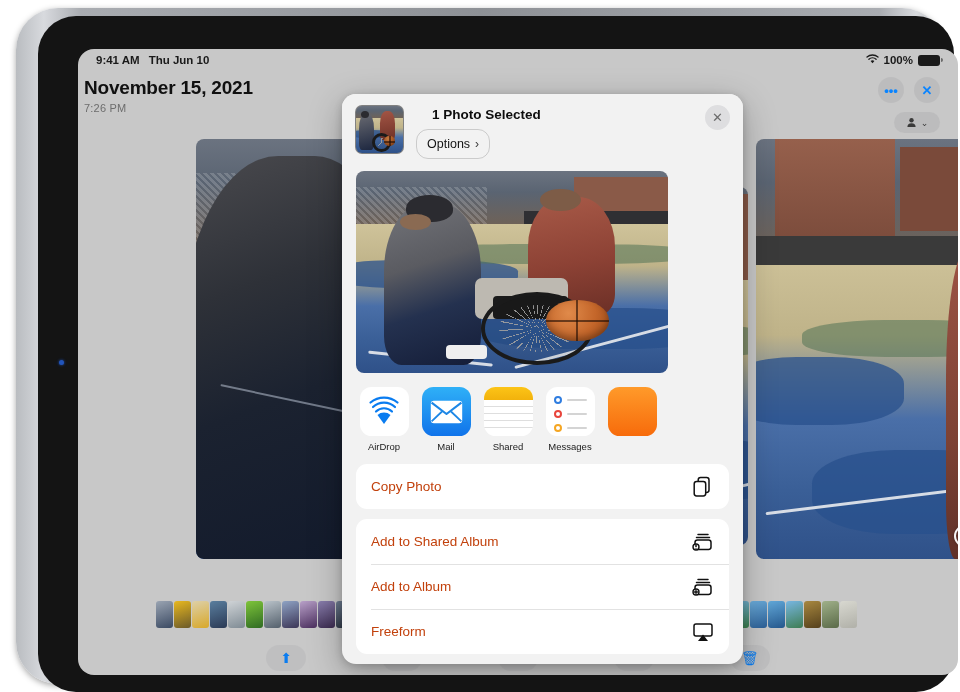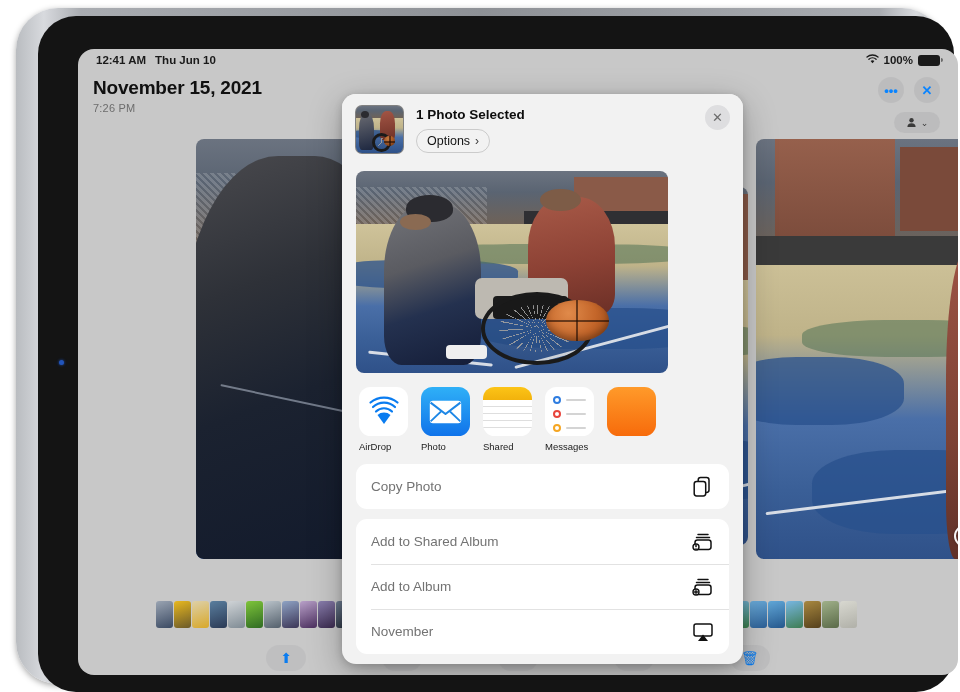--- a/index.html
+++ b/index.html
@@ -67,21 +67,21 @@
   }
   .battery-shell:after {
     content:''; position: absolute; right: -3px; top: 3.5px;
     width: 2px; height: 4px; border-radius: 0 2px 2px 0; background: #6a6a6a;
   }
 
   
   #photo-header {
     position: absolute; left: 0; top: 22px;
     width: 880px; height: 68px;
-    padding: 6px 18px 0 15px;
+    padding: 6px 18px 0 6px;
     display: flex; align-items: flex-start;
   }
   #header-titles { display: flex; flex-direction: column; }
   #header-date { font-size: 19px; font-weight: bold; color: #101010; letter-spacing: -.2px; }
   #header-time { font-size: 11px; color: #6d6d6d; margin-top: 3px; letter-spacing: .2px; }
   #header-actions { margin-left: auto; display: flex; flex-direction: column; align-items: flex-end; gap: 9px; }
   #header-action-row { display: flex; gap: 10px; align-items: center; }
   .round-btn {
     width: 26px; height: 26px; border-radius: 50%;
     background: rgba(120,120,128,.14);
@@ -180,23 +180,23 @@
     height: 72px; padding: 11px 13px 0 13px;
     display: flex; align-items: flex-start; gap: 12px;
     background: #f2f2f2;
   }
   #sheet-thumb {
     width: 49px; height: 49px; border-radius: 7px; overflow: hidden;
     background: #8a8a8a; position: relative; flex: none;
     border: 1px solid rgba(0,0,0,.06);
   }
   #sheet-header-text { display: flex; flex-direction: column; gap: 7px; padding-top: 2px; }
-  #sheet-title { font-size: 13.5px; font-weight: bold; color: #0d0d0d; }
+  #sheet-title { font-size: 13.5px; font-weight: bold; color: #0d0d0d; margin-left: 16px; }
   #options-button {
-    height: 24px; border-radius: 12px; border: 1px solid rgba(0,0,0,.16);
+    height: 30px; border-radius: 12px; border: 1px solid rgba(0,0,0,.16);
     background: transparent; padding: 0 10px;
     display: inline-flex; align-items: center; gap: 5px;
     font-size: 12.5px; color: #141414; cursor: pointer; align-self: flex-start;
     font-family: "Liberation Sans", sans-serif;
   }
   #close-button {
     margin-left: auto; width: 25px; height: 25px; border-radius: 50%;
     background: rgba(120,120,128,.16); border: none;
     color: #6b6b6b; font-size: 13px; display: flex;
     align-items: center; justify-content: center; cursor: pointer; flex: none;
@@ -206,36 +206,36 @@
     display: flex; align-items: center; gap: 8px; overflow: hidden;
   }
   #sheet-preview {
     width: 312px; height: 202px; border-radius: 8px;
     overflow: hidden; position: relative; flex: none;
   }
   #apps-row {
     height: 80px; display: flex; align-items: flex-start;
     gap: 12px; padding: 8px 17px 0 17px; overflow: hidden;
   }
-  .app-item { width: 50px; flex: none; display: flex; flex-direction: column; align-items: flex-start; gap: 5px; cursor: pointer; }
+  .app-item { width: 50px; flex: none; display: flex; flex-direction: column; align-items: center; gap: 5px; cursor: pointer; }
   .app-icon { width: 49px; height: 49px; border-radius: 11.5px; position: relative; overflow: hidden; flex: none; }
   .app-label { font-size: 9.5px; color: #1b1b1b; white-space: nowrap; }
 
   #actions-area { padding: 6px 14px 0 14px; }
   .action-group {
     background: #ffffff; border-radius: 11px; overflow: hidden; margin-bottom: 10px;
   }
   .action-row {
     height: 45px; display: flex; align-items: center;
     padding: 0 15px; cursor: pointer; position: relative;
   }
   .action-row + .action-row:before {
     content:''; position:absolute; left:15px; right:0; top:0; height:1px; background:#e2e2e2;
   }
-  .action-label { font-size: 13.5px; color: #737373; }
+  .action-label { font-size: 13.5px; color: #c2410c; }
   .action-icon { margin-left: auto; width: 22px; height: 22px; color: #111; }
 
   
   .ai-airdrop { background:#fff; display:flex; align-items:center; justify-content:center; }
   .ai-messages { background: linear-gradient(180deg,#5bdc5b 0%, #12bf2f 100%); display:flex; align-items:center; justify-content:center; }
   .ai-mail { background: linear-gradient(180deg,#2fb0f7 0%, #1073ea 100%); display:flex; align-items:center; justify-content:center; }
   .ai-notes { background:#fff; }
   .ai-notes .top { position:absolute; left:0; top:0; right:0; height:13px; background: linear-gradient(180deg,#fcc417,#f2b20c); }
   .ai-notes .ln { position:absolute; left:0; right:0; height:1px; background:#dedede; }
   .ai-reminders { background:#fff; padding:9px 8px; display:flex; flex-direction:column; gap:6px; }
@@ -255,21 +255,21 @@
       <i></i>
         <i></i>
         <i></i>
     </div>
     <div id="left-led"></div>
 
     <div id="screen">
 
       <div id="status-bar">
         <div id="status-left">
-          <span>12:41 AM</span>
+          <span>9:41 AM</span>
           <span>Thu Jun 10</span>
         </div>
         <div id="status-right">
           <span class="wifi-glyph">
             <svg width="13" height="10" viewBox="0 0 13 10">
                 <path d="M6.5 9.2 L4.6 7.0 a2.9 2.9 0 0 1 3.8 0 Z" fill="#1a1a1a"></path>
                 <path d="M2.9 5.2 a5.4 5.4 0 0 1 7.2 0" stroke="#1a1a1a" stroke-width="1.3" fill="none" stroke-linecap="round"></path>
                 <path d="M1.0 3.0 a8.6 8.6 0 0 1 11 0" stroke="#1a1a1a" stroke-width="1.3" fill="none" stroke-linecap="round"></path>
               </svg>
           </span>
@@ -472,21 +472,21 @@
 
 
           <div class="app-item">
             <div class="app-icon ai-mail">
               <svg width="33" height="24" viewBox="0 0 33 24">
                 <rect x="0.8" y="0.8" width="31.4" height="22.4" rx="3" fill="#fff"></rect>
                 <path d="M1.6 2.6 L16.5 14 L31.4 2.6" stroke="#1d87e6" stroke-width="2.1" fill="none" stroke-linejoin="round"></path>
                 <path d="M1.6 21.4 L12 11.5 M31.4 21.4 L21 11.5" stroke="#1d87e6" stroke-width="1.8" fill="none"></path>
               </svg>
             </div>
-            <div class="app-label">Photo</div>
+            <div class="app-label">Mail</div>
           </div>
 
           <div class="app-item">
             <div class="app-icon ai-notes">
               <div class="top"></div>
               <div class="ln" style="top:19px"></div>
                 <div class="ln" style="top:26px"></div>
               <div class="ln" style="top:33px"></div>
                 <div class="ln" style="top:40px"></div>
             </div>
@@ -554,21 +554,21 @@
                 <svg width="22" height="22" viewBox="0 0 22 22">
                     <path d="M6 3.5 h10" stroke="#111" stroke-width="1.5" stroke-linecap="round"></path>
                     <path d="M4.5 6.5 h13" stroke="#111" stroke-width="1.5" stroke-linecap="round"></path>
                     <rect x="3" y="9" width="16" height="9.5" rx="2.4" fill="none" stroke="#111" stroke-width="1.5"></rect>
                     <circle cx="4" cy="16" r="3" fill="#fff" stroke="#111" stroke-width="1.4"></circle>
                     <path d="M4 14.4 v3.2 M2.4 16 h3.2" stroke="#111" stroke-width="1.3" stroke-linecap="round"></path>
                   </svg>
               </span>
             </div>
             <div class="action-row">
-              <span class="action-label">November</span>
+              <span class="action-label">Freeform</span>
               <span class="action-icon">
                 <svg width="22" height="22" viewBox="0 0 22 22">
                     <rect x="2" y="3" width="18" height="12" rx="2" fill="none" stroke="#111" stroke-width="1.5"></rect>
                     <path d="M11 13.5 L16 20 H6 Z" fill="#111"></path>
                   </svg>
               </span>
             </div>
           </div>
 
         </div>

